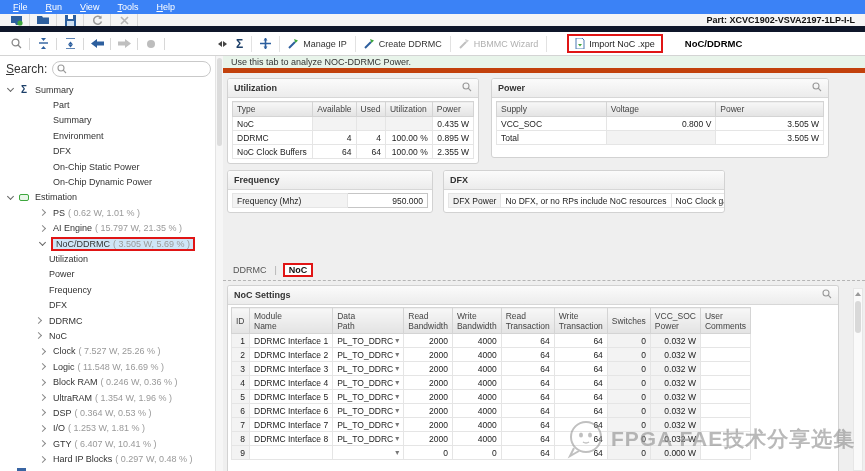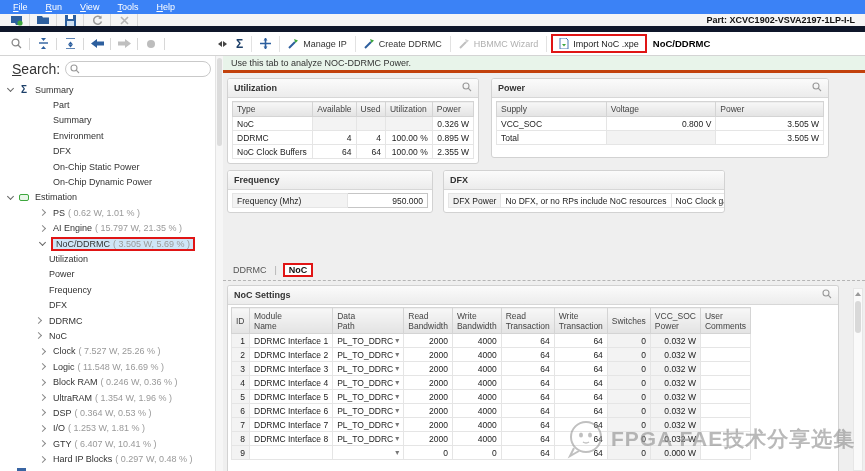--- a/index.html
+++ b/index.html
@@ -20,31 +20,31 @@
   
   .toolbar2 { height:24px; background:#fff; border-bottom:1px solid #d4d4d4; display:flex; align-items:stretch; }
   .toolbar2-left { width:216px; display:flex; align-items:center; padding-left:6px; }
   .splitter { width:12px; display:flex; align-items:center; justify-content:center; gap:1px; }
   .tri-l { width:0; height:0; border-top:3px solid transparent; border-bottom:3px solid transparent; border-right:4px solid #444; }
   .tri-r { width:0; height:0; border-top:3px solid transparent; border-bottom:3px solid transparent; border-left:4px solid #444; }
   .toolbar2-right { flex:1; display:flex; align-items:center; }
   .tb2-btn { display:flex; align-items:center; gap:4px; padding:0 8px; font-size:9px; color:#333; height:100%; }
   .tb2-btn.disabled { color:#b0b0b0; }
   .tb2-sep { width:1px; height:16px; background:#e2e2e2; }
-  .redbox-btn { border:2px solid #e01515; padding:2px 6px; display:flex; align-items:center; gap:4px; margin:0 4px; }
+  .redbox-btn { border:2px solid #e01515; padding:2px 6px; display:flex; align-items:center; gap:4px; margin:0 20px; }
   .context-tab { font-weight:bold; font-size:9.5px; color:#000; padding-left:2px; }
   .sigma-glyph { color:#1c3f68; font-weight:bold; font-size:12px; }
 
   
   .bodyrow { display:flex; height:415px; }
 
   
   .sidebar { width:215px; background:#fff; position:relative; overflow:hidden; }
   .search-row { display:flex; align-items:center; gap:5px; padding:5px 4px 4px 6px; }
-  .search-label { font-size:14px; color:#333;margin-left:6px; }
+  .search-label { font-size:12px; color:#333; }
   .search-box { flex:1; position:relative; }
   .search-box input { width:100%; height:16px; border:1px solid #c9c9c9; border-radius:9px; font-size:9px; padding:0 4px 0 17px; outline:none; color:#333; background:#fff; font-family:"Liberation Sans",sans-serif; }
   .search-box svg { position:absolute; left:5px; top:3px; }
   .tree { padding-top:1px; }
   .tree-item { height:15.4px; display:flex; align-items:center; white-space:nowrap; }
   .tree-item.lvl0 { padding-left:4px; }
   .tree-item.lvl1 { padding-left:36px; }
   .tree-item.lvl2 { padding-left:32px; }
   .arrow-slot { width:13px; display:flex; align-items:center; justify-content:center; flex:0 0 13px; }
   .chev { width:5px; height:5px; border-right:1.3px solid #8a8a8a; border-bottom:1.3px solid #8a8a8a; display:inline-block; }
@@ -57,21 +57,21 @@
   .t-label.b { font-weight:normal; }
   .t-suffix { color:#999; margin-left:3px; }
   .sel-wrap { display:inline-flex; align-items:center; background:#cfe5f7; border:2px solid #e01515; padding:0 3px; margin-left:2px; }
   .sel-wrap .t-label { margin-left:0; }
   .sb-scroll { width:8px; background:#f6f6f6; border-left:1px solid #e4e4e4; position:relative; }
   .sb-thumb { position:absolute; top:2px; left:1px; width:5px; height:88px; background:#dcdcdc; border-radius:3px; }
   .stub-icon { position:absolute; left:17px; bottom:0; width:9px; height:3px; background:#3965a3; }
 
   
   .main { flex:1; background:#efefef; position:relative; overflow:hidden; }
-  .banner { height:17px; background:#e8f4ea; border-bottom:3px solid #c2410c; display:flex; align-items:center; padding-left:8px; font-size:9px; color:#333; }
+  .banner { height:17px; background:#e8f4ea; border-bottom:5px solid #c2410c; display:flex; align-items:center; padding-left:8px; font-size:9px; color:#333; }
   .panels-row { display:flex; align-items:flex-start; }
   .row1 { margin:5px 0 0 4px; }
   .row2 { margin:6px 0 0 4px; }
   .panel { background:#fff; border:1px solid #d2d2d2; border-radius:3px; overflow:hidden; }
   .panel-header { height:19px; display:flex; align-items:center; padding:0 6px; background:linear-gradient(#fbfbfb,#ececec); border-bottom:1px solid #d7d7d7; font-weight:bold; font-size:9px; color:#333; }
   .panel-header .mag { margin-left:auto; }
   table { border-collapse:collapse; table-layout:fixed; font-size:8.5px; margin:3px 4px 4px 4px; }
   th { background:linear-gradient(#f7f7f7,#e3e3e3); border:1px solid #d4d4d4; color:#444; font-weight:normal; text-align:left; padding:2px 4px; white-space:pre-line; line-height:1.2; vertical-align:middle; }
   td { border:1px solid #e5e5e5; padding:1.5px 4px; color:#222; background:#fff; overflow:hidden; white-space:nowrap; }
   td.ar { text-align:right; }
@@ -445,21 +445,21 @@
                 <th>Utilization</th>
                 <th>Power</th>
               </tr>
             </thead>
             <tbody>
               <tr>
                 <td class="">NoC</td>
                 <td class="ar shade"></td>
                 <td class="ar shade"></td>
                 <td class="ar shade"></td>
-                <td class="ar">0.326 W</td>
+                <td class="ar">0.435 W</td>
               </tr>
               <tr>
                 <td class="">DDRMC</td>
                 <td class="ar">4</td>
                 <td class="ar">4</td>
                 <td class="ar">100.00 %</td>
                 <td class="ar">0.895 W</td>
               </tr>
               <tr>
                 <td class="">NoC Clock Buffers</td>

